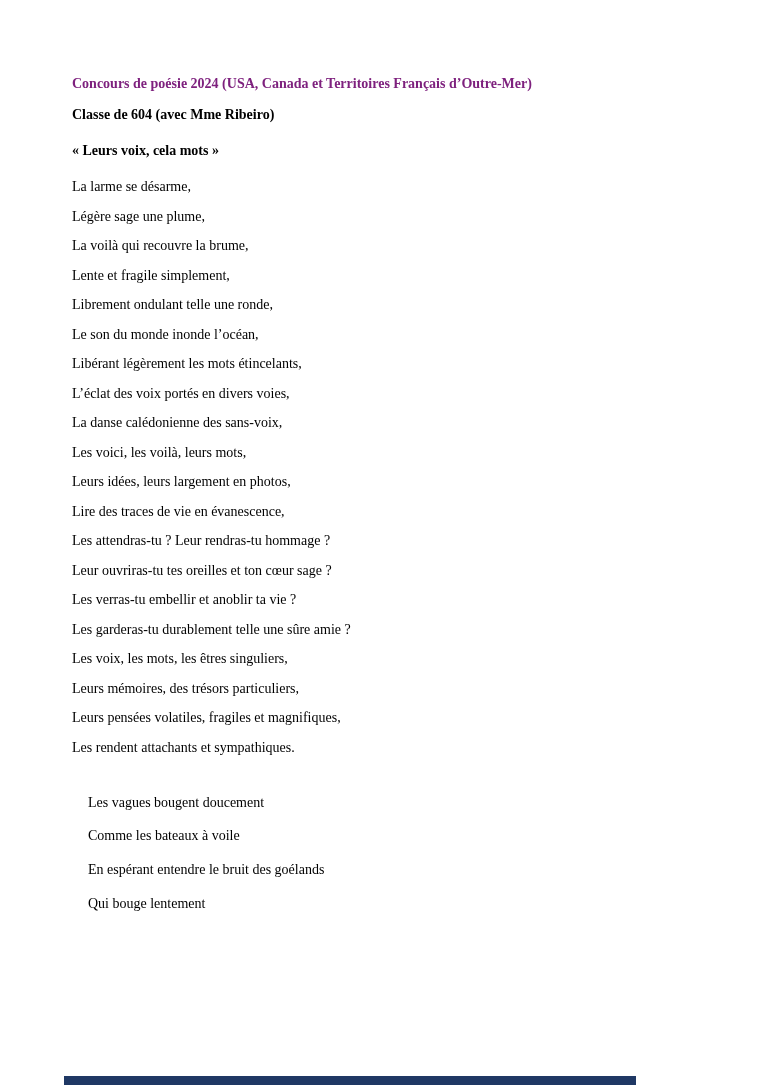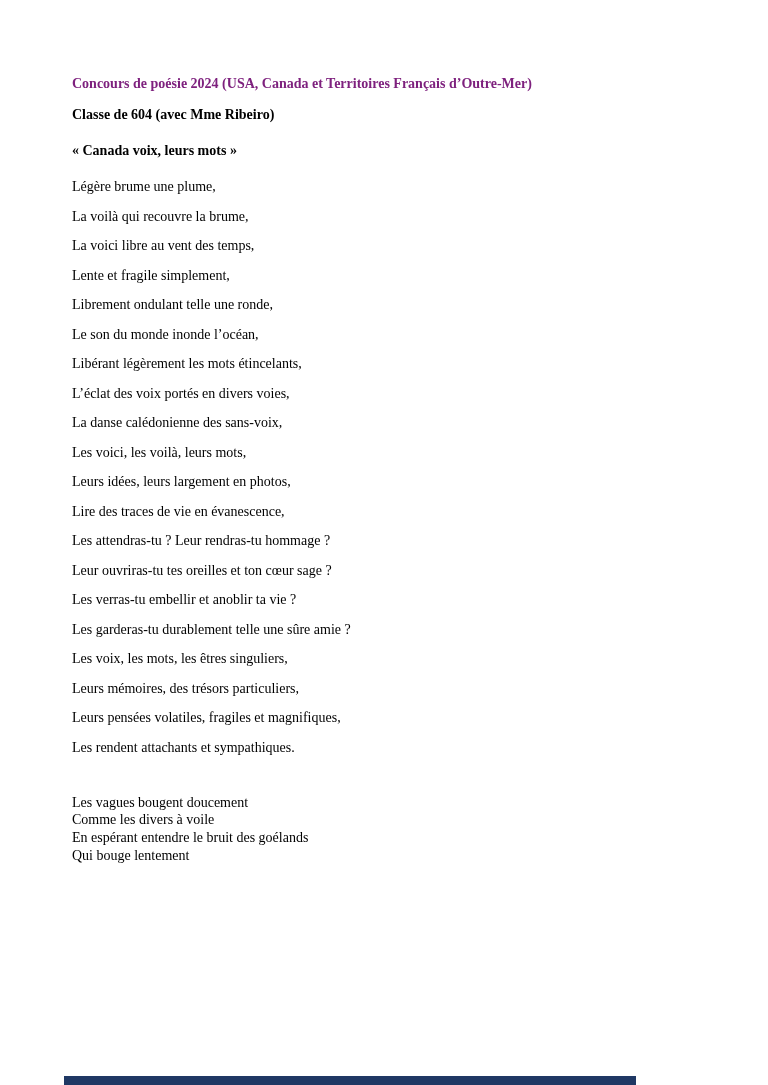--- a/index.html
+++ b/index.html
@@ -47,46 +47,46 @@
     font-size: 14px;
     line-height: 20px;
     margin: 0 0 9.5px 0;
   }
   .stanza2 {
     margin-top: 36px;
   }
   .tight-line {
     font-size: 14px;
     line-height: 17.8px;
-    margin: 0;
+    margin: 16px;
   }
   .footer-bar {
     position: absolute;
     left: 64px;
     bottom: 0;
     width: 626px;
     height: 9px;
     background: #1f3864;
   }
 </style>
 </head>
 <body>
 
 <div class="page">
   <div class="content">
 
     <p class="doc-title">Concours de poésie 2024 (USA, Canada et Territoires Français d’Outre-Mer)</p>
     <p class="doc-subtitle">Classe de 604 (avec Mme Ribeiro)</p>
 
-    <p class="poem-heading">« Canada voix, leurs mots »</p>
+    <p class="poem-heading">« Leurs voix, cela mots »</p>
 
     <div class="stanza1">
-      <p class="verse">Légère brume une plume,</p>
+      <p class="verse">La larme se désarme,</p>
+      <p class="verse">Légère sage une plume,</p>
       <p class="verse">La voilà qui recouvre la brume,</p>
-      <p class="verse">La voici libre au vent des temps,</p>
       <p class="verse">Lente et fragile simplement,</p>
       <p class="verse">Librement ondulant telle une ronde,</p>
       <p class="verse">Le son du monde inonde l’océan,</p>
       <p class="verse">Libérant légèrement les mots étincelants,</p>
       <p class="verse">L’éclat des voix portés en divers voies,</p>
       <p class="verse">La danse calédonienne des sans-voix,</p>
       <p class="verse">Les voici, les voilà, leurs mots,</p>
       <p class="verse">Leurs idées, leurs largement en photos,</p>
       <p class="verse">Lire des traces de vie en évanescence,</p>
       <p class="verse">Les attendras-tu ? Leur rendras-tu hommage ?</p>
@@ -94,21 +94,21 @@
       <p class="verse">Les verras-tu embellir et anoblir ta vie ?</p>
       <p class="verse">Les garderas-tu durablement telle une sûre amie ?</p>
       <p class="verse">Les voix, les mots, les êtres singuliers,</p>
       <p class="verse">Leurs mémoires, des trésors particuliers,</p>
       <p class="verse">Leurs pensées volatiles, fragiles et magnifiques,</p>
       <p class="verse">Les rendent attachants et sympathiques.</p>
     </div>
 
     <div class="stanza2">
       <p class="tight-line">Les vagues bougent doucement</p>
-      <p class="tight-line">Comme les divers à voile</p>
+      <p class="tight-line">Comme les bateaux à voile</p>
       <p class="tight-line">En espérant entendre le bruit des goélands</p>
       <p class="tight-line">Qui bouge lentement</p>
     </div>
 
   </div>
 
   <div class="footer-bar"></div>
 </div>
 
 </body></html>

